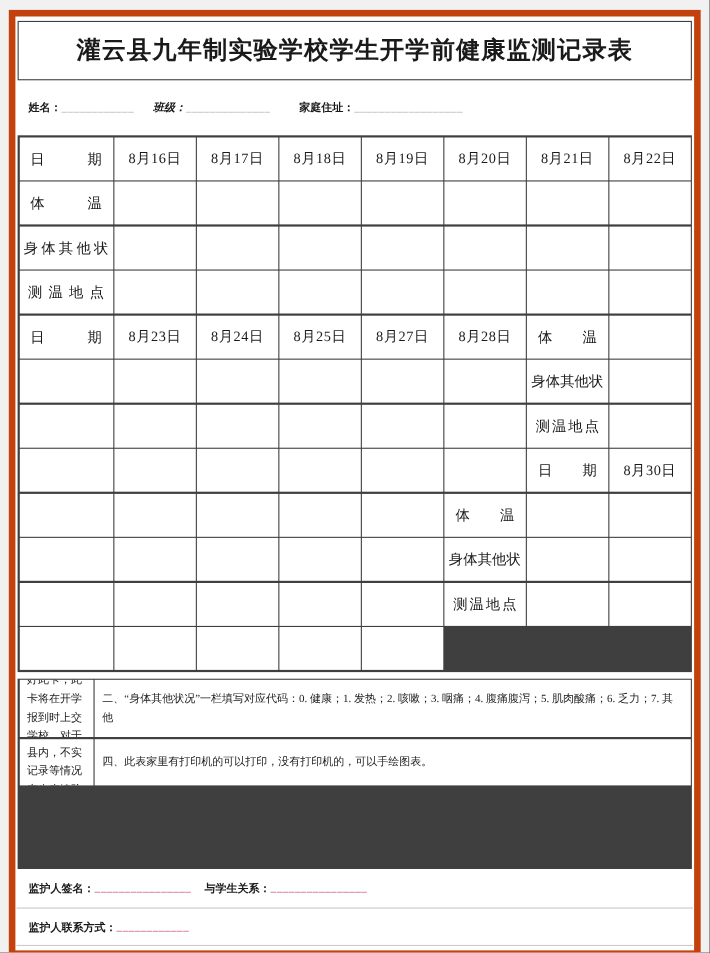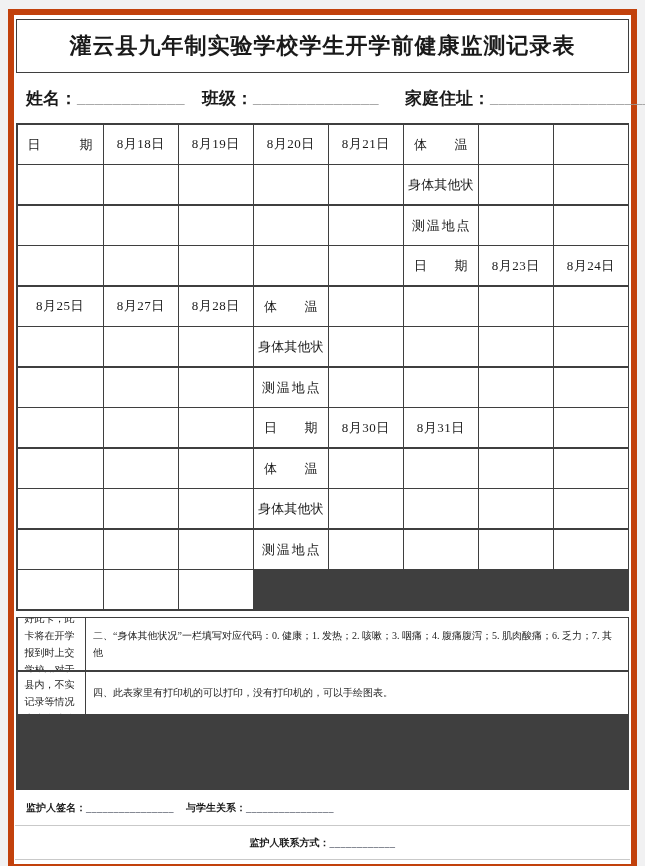--- a/index.html
+++ b/index.html
@@ -25,27 +25,27 @@
     display:flex;align-items:center;justify-content:center;
     font-family:"Liberation Sans", sans-serif;
     font-weight:bold;
     font-size:22px;
     letter-spacing:1px;
   }
   .info-row{
     height:50px;
     display:flex;align-items:center;
     padding:0 11px;
-    font-size:17px;
+    font-size:10px;
     font-weight:bold;
     white-space:nowrap;
   }
   .blank{color:#9c9c9c;font-weight:normal;letter-spacing:0.5px;}
-  .blank-dark{color:#0f172a;font-weight:normal;letter-spacing:0.5px;}
-  .ml17{margin-left:17px;}
+  .blank-dark{color:#be185d;font-weight:normal;letter-spacing:0.5px;}
+  .ml17{margin-left:17px;font-style:italic;}
   .ml26{margin-left:26px;}
   .ml12{margin-left:12px;}
 
   
   .grid{
     display:grid;
     background:#3f3f3f;
     padding:1.5px;
     gap:1.5px;
     margin:0 1px;
@@ -82,45 +82,48 @@
   .c.note > div{line-height:17px;font-size:10px;}
   .sig-row{
     height:35px;
     display:flex;align-items:center;
     border-bottom:1px solid #c9c9c9;
     padding:0 11px;
     font-size:10px;
     font-weight:bold;
     white-space:nowrap;
   }
-  .sig-row.last{height:33px;justify-content:center;}
+  .sig-row.last{height:33px;}
 </style>
 </head>
 <body>
 
 <div class="page">
 
   <div class="title-box">灌云县九年制实验学校学生开学前健康监测记录表</div>
 
   <div class="info-row">
     <span>姓名：</span>
       <span class="blank">____________</span>
     <span class="ml17">班级：</span>
       <span class="blank">______________</span>
     <span class="ml26">家庭住址：</span>
       <span class="blank">__________________</span>
   </div>
 
   <div class="grid main">
 
     <div class="c lbl pad10">日期</div>
+    <div class="c date">8月16日</div>
+    <div class="c date">8月17日</div>
     <div class="c date">8月18日</div>
     <div class="c date">8月19日</div>
     <div class="c date">8月20日</div>
     <div class="c date">8月21日</div>
+    <div class="c date">8月22日</div>
 
     <div class="c lbl pad10">体温</div>
     <div class="c"></div>
     <div class="c"></div>
     <div class="c"></div>
     <div class="c"></div>
     <div class="c"></div>
     <div class="c"></div>
     <div class="c"></div>
 
@@ -171,21 +174,20 @@
     <div class="c"></div>
     <div class="c"></div>
     <div class="c"></div>
     <div class="c"></div>
     <div class="c"></div>
     <div class="c"></div>
     <div class="c"></div>
 
     <div class="c lbl pad10">日期</div>
     <div class="c date">8月30日</div>
-    <div class="c date">8月31日</div>
     <div class="c date"></div>
     <div class="c date"></div>
     <div class="c date"></div>
     <div class="c date"></div>
     <div class="c date"></div>
 
     <div class="c lbl pad10">体温</div>
     <div class="c"></div>
     <div class="c"></div>
     <div class="c"></div>

